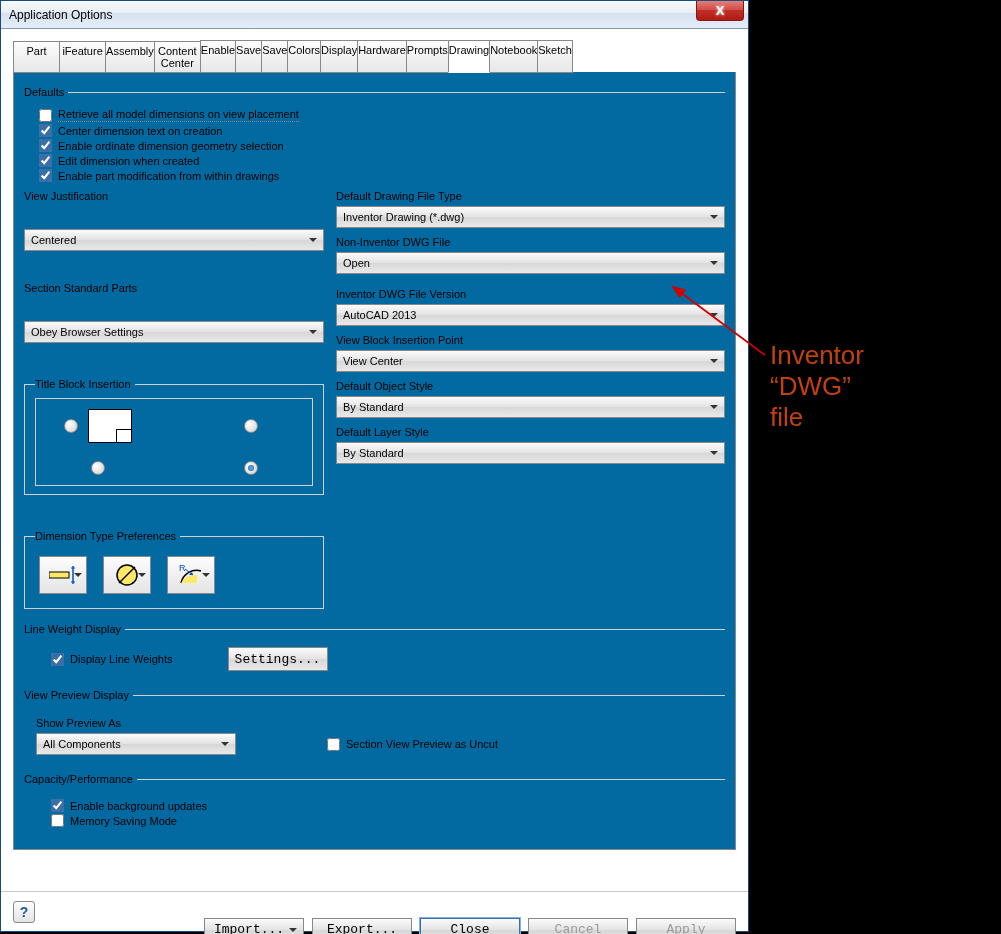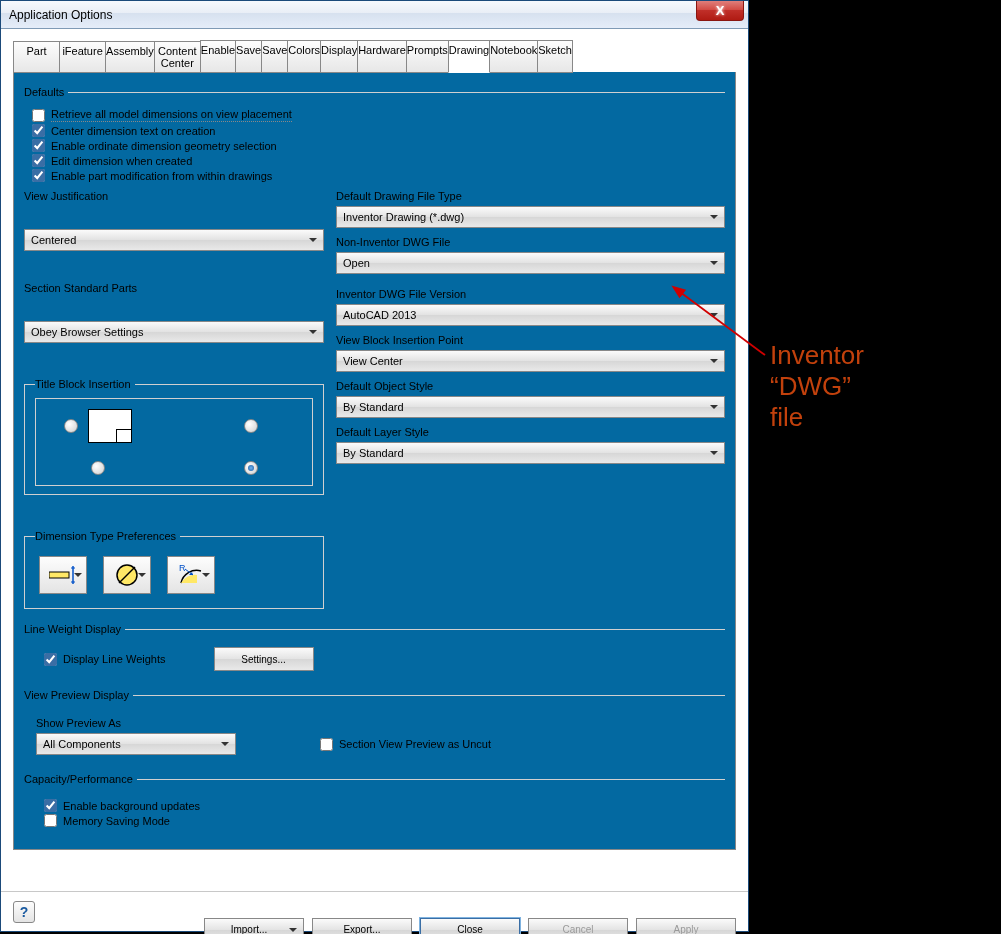--- a/index.html
+++ b/index.html
@@ -14,39 +14,39 @@
 .tabs { display:flex; flex-direction:row; }
 .tabrow { display:flex; }
 .tabrow2 { margin-top:-1px; }
 .tab { flex:1; border:1px solid #888; background:linear-gradient(to bottom,#fdfdfd,#e7e7e7); font-size:11px; padding:3px 0; text-align:center; cursor:pointer; position:relative; }
 .tab + .tab, .tabrow2 .tab { margin-left:-1px; }
 .tab.active { background:#fff; border-bottom:1px solid #fff; z-index:2; }
 .tab-content { border:1px solid #888; border-top:none; background:#0369a1; padding:8px 10px; margin-top:-1px; font-size:11px; }
 fieldset { border:1px solid #d0d0d0; border-left:none; border-right:none; border-bottom:none; padding:8px 0 8px 0; margin-top:6px; }
 fieldset.box { border:1px solid #d0d0d0; padding:8px 10px; }
 legend { font-size:11px; padding-right:4px; color:#000; }
-.row { display:flex; align-items:center; margin:2px 8px; }
+.row { display:flex; align-items:center; margin:2px 15px; }
 input[type="checkbox"] { width:13px; height:13px; margin-right:6px; accent-color:#3a6ea5; }
 .cb-label { font-size:11px; }
 .dotted { border-bottom:1px dotted #888; padding-bottom:1px; }
 .two-col { display:flex; gap:12px; }
 .col { flex:1; display:flex; flex-direction:column; gap:4px; }
 .lbl { font-size:11px; margin-top:4px; }
 .dropdown { position:relative; height:22px; width:100%; border:1px solid #888; background:linear-gradient(to bottom,#fbfbfb,#e3e3e3 48%,#d7d7d7 52%,#e9e9e9); display:flex; align-items:center; padding:0 22px 0 6px; font-size:11px; cursor:pointer; }
 .dropdown::after { content:""; position:absolute; right:6px; top:50%; margin-top:-2px; border:4px solid transparent; border-top-color:#333; }
 .title-block-box { border:1px solid #d0d0d0; padding:10px; display:grid; grid-template-columns:1fr 1fr; grid-template-rows:auto auto; gap:18px 50px; justify-items:center; align-items:center; }
 .radio { width:14px; height:14px; border:1px solid #888; border-radius:50%; background:radial-gradient(circle at 35% 35%,#fff,#cfcfcf); display:inline-block; position:relative; }
 .radio.selected::after { content:""; position:absolute; left:3px; top:3px; width:6px; height:6px; border-radius:50%; background:radial-gradient(circle,#6fb4f0,#1a5aa0); }
 .block-icon { width:44px; height:34px; border:1px solid #000; display:inline-block; position:relative; background:#fff; }
 .block-icon::after { content:""; position:absolute; right:0; bottom:0; width:14px; height:12px; border-top:1px solid #000; border-left:1px solid #000; }
 .dim-buttons { display:flex; gap:16px; padding:6px 4px; }
 .dim-btn { width:48px; height:38px; border:1px solid #888; background:linear-gradient(to bottom,#fdfdfd,#e4e4e4); display:flex; align-items:center; justify-content:center; position:relative; cursor:pointer; }
 .dim-btn::after { content:""; position:absolute; right:4px; top:50%; margin-top:-2px; border:4px solid transparent; border-top-color:#333; }
 .linew-row { display:flex; align-items:center; gap:40px; padding:4px 12px; }
-.btn { height:24px; padding:3px 16px; border:1px solid #888; background:linear-gradient(to bottom,#fbfbfb,#e4e4e4 48%,#d7d7d7 52%,#e9e9e9); font-size:10px; cursor:pointer; display:inline-flex; align-items:center; justify-content:center; }
+.btn { height:24px; padding:3px 16px; border:1px solid #888; background:linear-gradient(to bottom,#fbfbfb,#e4e4e4 48%,#d7d7d7 52%,#e9e9e9); font-size:13px; cursor:pointer; display:inline-flex; align-items:center; justify-content:center;font-family:Liberation Mono, monospace; }
 .btn-row { display:flex; gap:8px; align-items:center;margin-top:36px; }
 .btn.split { position:relative; padding-right:26px; }
 .btn.split::after { content:""; position:absolute; right:6px; top:50%; margin-top:-2px; border:4px solid transparent; border-top-color:#333; }
 .btn.primary { border:1px solid #3a6ea5; outline:1px solid #7fb3e0; }
 .btn.disabled { color:#9a9a9a; }
 .footer { position:absolute; left:0; right:0; bottom:0; height:40px; border-top:1px solid #c8c8c8; padding:6px 12px; display:flex; align-items:center; background:#fff; }
 .help-icon { width:22px; height:22px; border:1px solid #888; border-radius:3px; display:flex; align-items:center; justify-content:center; font-weight:bold; color:#1a5aa0; font-size:14px; background:linear-gradient(to bottom,#fdfdfd,#e4e4e4); margin-right:auto; cursor:pointer;}
 .annotation { position:absolute; left:770px; top:340px; color:#c2410c; font-family:Calibri, sans-serif; font-size:26px; line-height:1.2; }
 svg.arrow { position:absolute; pointer-events:none; }
 </style>

